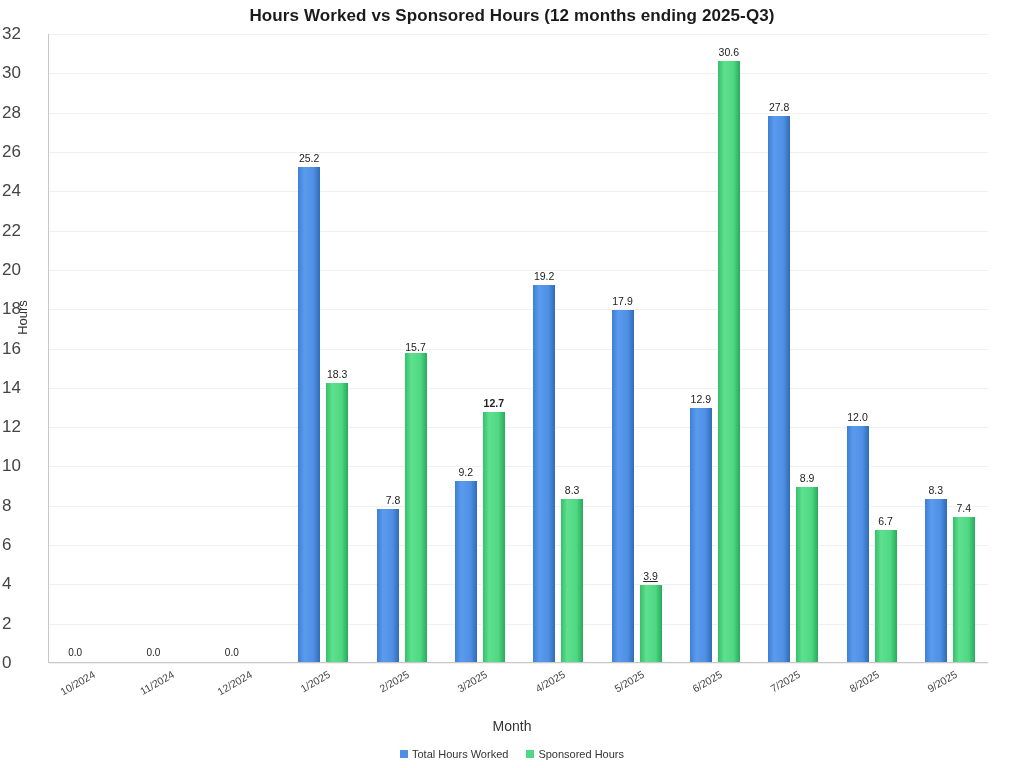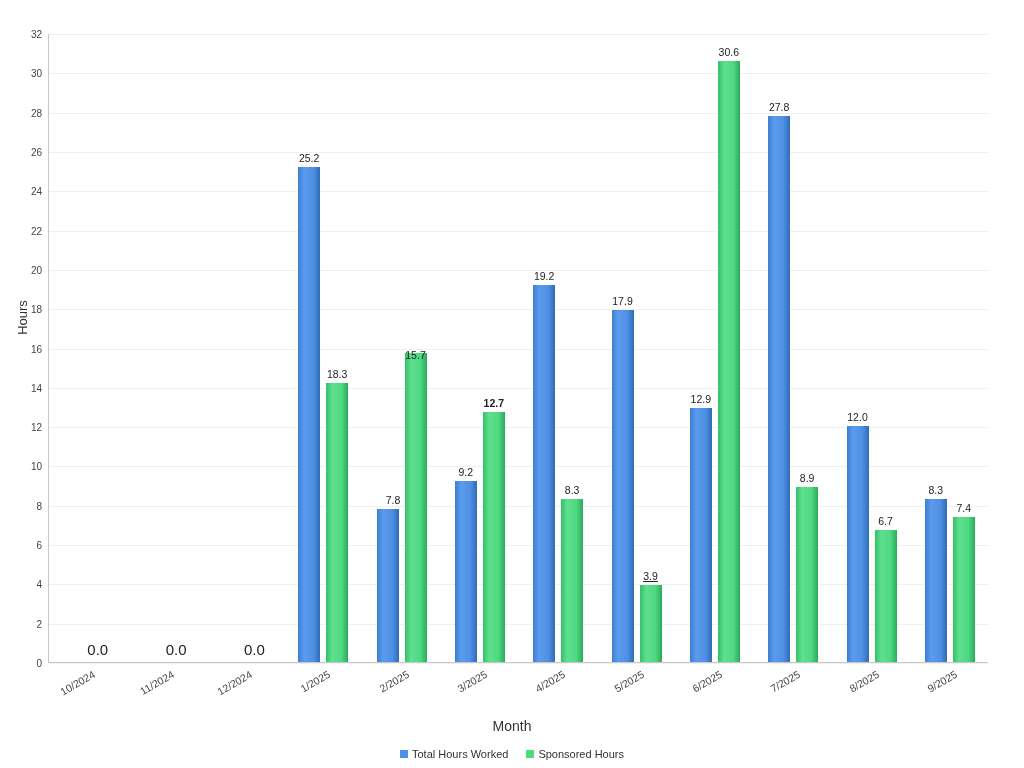--- a/index.html
+++ b/index.html
@@ -49,22 +49,22 @@
     position: absolute;
     left: 0;
     right: 0;
     height: 1px;
     background: #f0f0f0;
   }
   .ytick-label {
     position: absolute;
     right: 0;
     width: 40px;
-    text-align: right;
-    font-size: 10px;
+    text-align: left;
+    font-size: 17px;
     color: #444;
     transform: translateY(-50%);
   }
   #ylabels {
     position: absolute;
     left: 0px;
     top: 34px;
     width: 42px;
     height: 629px;
   }
@@ -101,23 +101,23 @@
   .bar-value {
     position: absolute;
     font-size: 10.5px;
     color: #222;
     text-align: center;
     width: 40px;
     transform: translateX(-50%);
   }
   .zero-value {
     position: absolute;
-    font-size: 15px;
+    font-size: 10px;
     color: #222;
-    text-align: right;
+    text-align: left;
     width: 40px;
     transform: translateX(-50%);
     bottom: 4px;
   }
   .xtick {
     position: absolute;
     top: 668px;
     font-size: 10.5px;
     color: #444;
     white-space: nowrap;
@@ -146,20 +146,21 @@
     width: 8px;
     height: 8px;
     display: inline-block;
   }
 </style>
 </head>
 <body>
 
 <div id="chart-root">
 
+  <div id="chart-title">Hours Worked vs Sponsored Hours (12 months ending 2025-Q3)</div>
 
   <div id="ylabel-title">Hours</div>
 
   <div id="ylabels">
       <div class="ytick-label" style="top: 629px;">0</div>
       <div class="ytick-label" style="top: 589.688px;">2</div>
       <div class="ytick-label" style="top: 550.375px;">4</div>
       <div class="ytick-label" style="top: 511.062px;">6</div>
       <div class="ytick-label" style="top: 471.75px;">8</div>
       <div class="ytick-label" style="top: 432.438px;">10</div>
@@ -200,21 +201,21 @@
         <div class="zero-value" style="left: 39.1667px;">0.0</div>
         <div class="zero-value" style="left: 117.5px;">0.0</div>
         <div class="zero-value" style="left: 195.833px;">0.0</div>
         <div class="bar worked" style="left: 249.167px; height: 495.337px;"></div>
         <div class="bar-value" style="left: 260.167px; bottom: 498.337px;">25.2</div>
         <div class="bar sponsored" style="left: 277.167px; height: 279.119px;"></div>
         <div class="bar-value" style="left: 288.167px; bottom: 282.119px;">18.3</div>
         <div class="bar worked" style="left: 327.5px; height: 153.319px;"></div>
         <div class="bar-value" style="left: 344px; bottom: 156.319px;">7.8</div>
         <div class="bar sponsored" style="left: 355.5px; height: 308.603px;"></div>
-        <div class="bar-value" style="left: 366.5px; bottom: 301px;">15.7</div>
+        <div class="bar-value" style="left: 366.5px; bottom: 309px;">15.7</div>
         <div class="bar worked" style="left: 405.833px; height: 180.837px;"></div>
         <div class="bar-value" style="left: 416.833px; bottom: 183.837px;">9.2</div>
         <div class="bar sponsored" style="left: 433.833px; height: 249.634px;"></div>
         <div class="bar-value" style="left: 444.833px; bottom: 252.634px; font-weight: bold;">12.7</div>
         <div class="bar worked" style="left: 484.167px; height: 377.4px;"></div>
         <div class="bar-value" style="left: 495.167px; bottom: 380.4px;">19.2</div>
         <div class="bar sponsored" style="left: 512.167px; height: 163.147px;"></div>
         <div class="bar-value" style="left: 523.167px; bottom: 166.147px;">8.3</div>
         <div class="bar worked" style="left: 562.5px; height: 351.847px;"></div>
         <div class="bar-value" style="left: 573.5px; bottom: 354.847px;">17.9</div>

